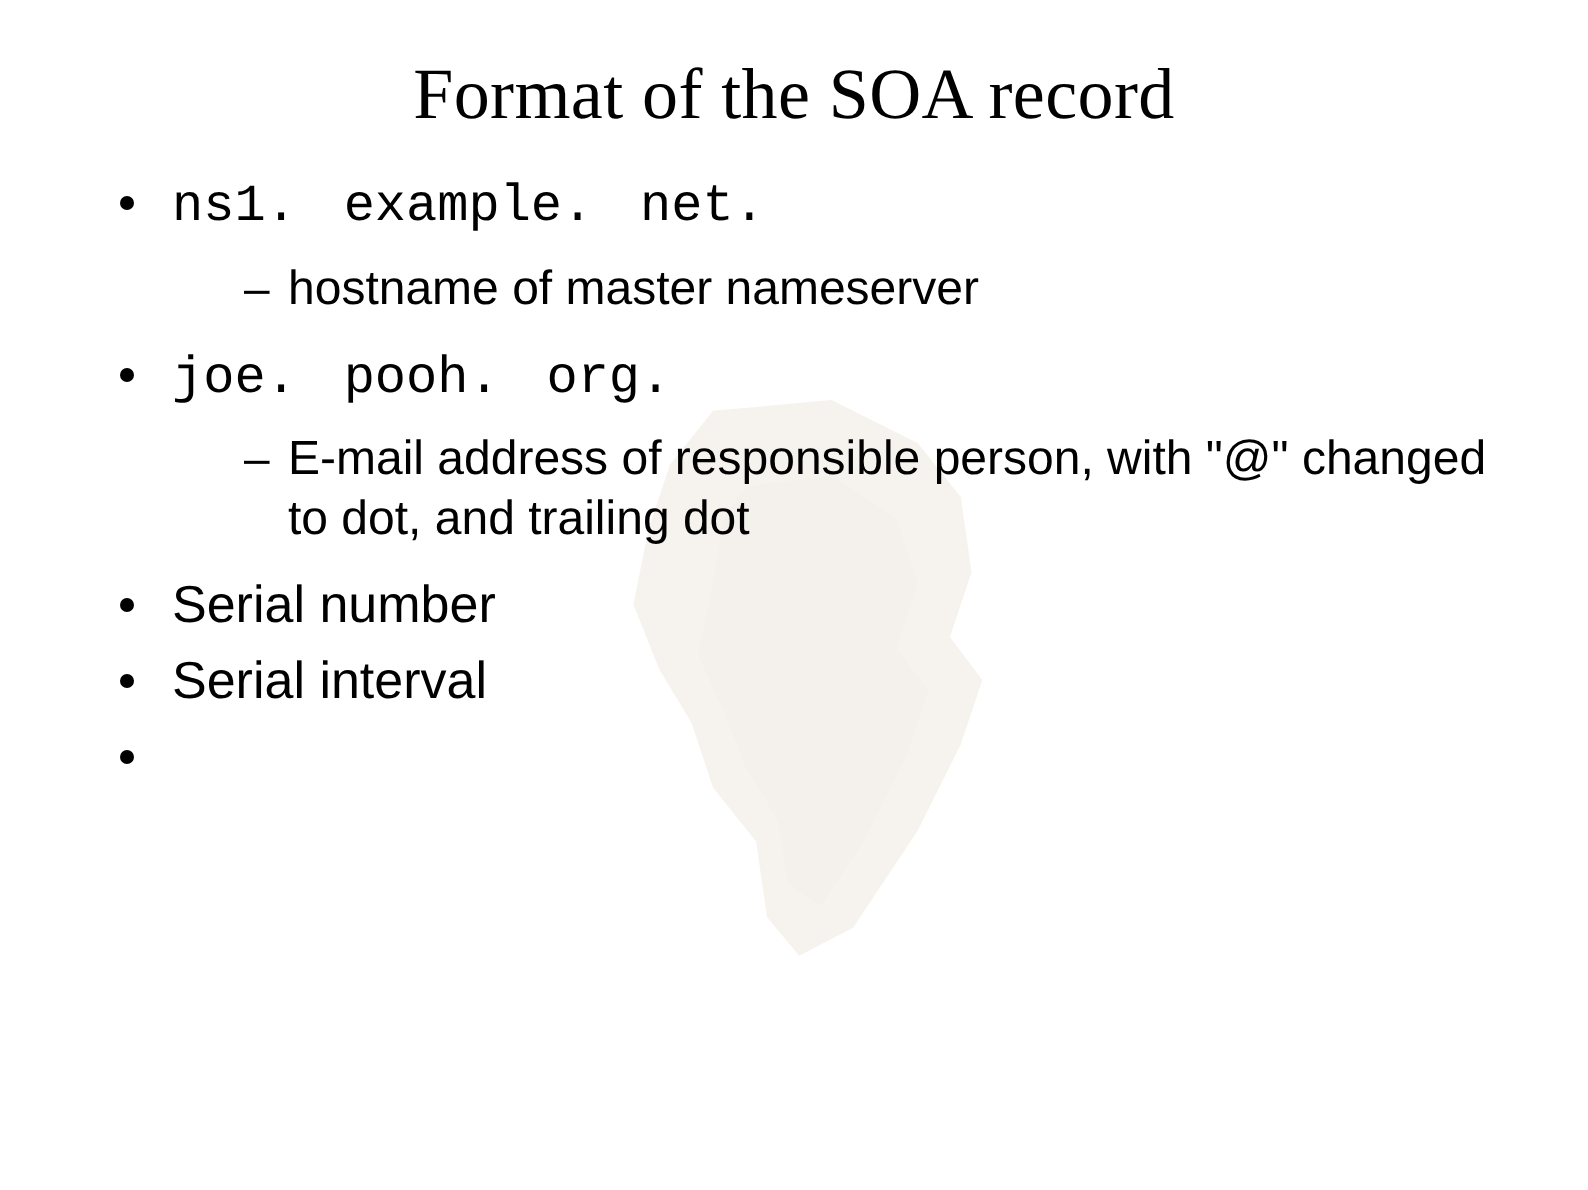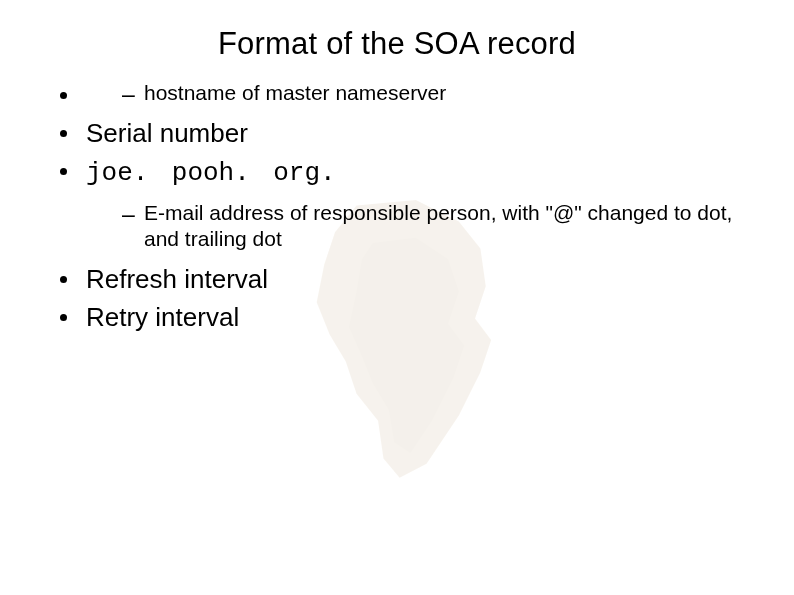--- a/index.html
+++ b/index.html
@@ -17,26 +17,27 @@
     width: 230px;
     height: 280px;
     pointer-events: none;
     opacity: 0.10;
   }
   .slide {
     position: relative;
     padding: 26px 40px 20px 40px;
   }
   .title {
-    font-size: 31px;
+    font-size: 36px;
     font-weight: 400;
     text-align: center;
     color: #000;
     margin-bottom: 18px;
     letter-spacing: 0.2px;
+    font-family: Liberation Serif, serif;
   }
   ul.level1 {
     list-style: none;
     padding-left: 20px;
   }
   ul.level1 > li {
     position: relative;
     padding-left: 26px;
     font-size: 26px;
     color: #000;
@@ -55,21 +56,21 @@
   }
   ul.level2 {
     list-style: none;
     padding-left: 36px;
     margin-top: 10px;
     margin-bottom: 12px;
   }
   ul.level2 > li {
     position: relative;
     padding-left: 22px;
-    font-size: 21px;
+    font-size: 24px;
     color: #000;
     line-height: 1.25;
   }
   ul.level2 > li::before {
     content: "\2013";
     position: absolute;
     left: 0;
     top: 0;
     font-size: 23px;
   }
@@ -86,39 +87,39 @@
   <path d="M70 40 L110 35 L140 55 L150 85 L140 115 L155 135 L145 165 L125 205 L105 235 L90 225 L85 195 L70 170 L60 145 L48 118 L55 85 L60 55 Z" fill="#8a6a3f" opacity="0.6"></path>
 </svg>
 
 <div class="slide">
 
   <h1 class="title">Format of the SOA record</h1>
 
   <ul class="level1">
 
     <li>
+      <span class="mono">ns1. example. net.</span>
       <ul class="level2">
         <li>hostname of master nameserver</li>
       </ul>
-    </li>
-
-    <li>
-      <span>Serial number</span>
     </li>
 
     <li>
       <span class="mono">joe. pooh. org.</span>
       <ul class="level2">
         <li>E-mail address of responsible person, with "@" changed to dot, and trailing dot</li>
       </ul>
     </li>
 
     <li>
-      <span>Refresh interval</span>
+      <span>Serial number</span>
     </li>
 
     <li>
-      <span>Retry interval</span>
+      <span>Serial interval</span>
+    </li>
+
+    <li>
     </li>
 
   </ul>
 
 </div>
 
 </body></html>

